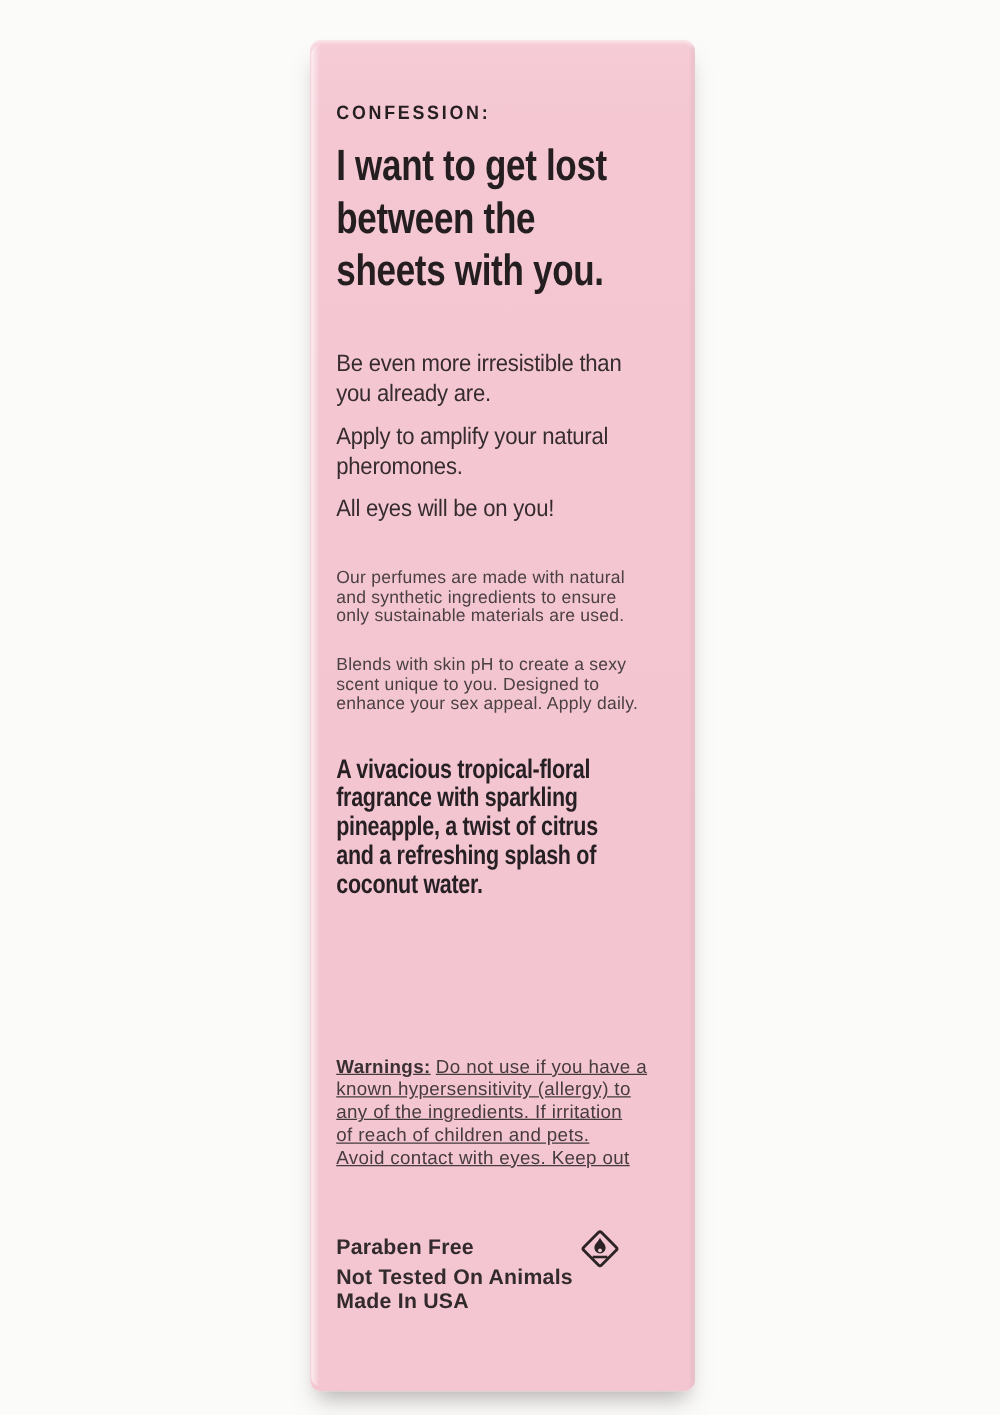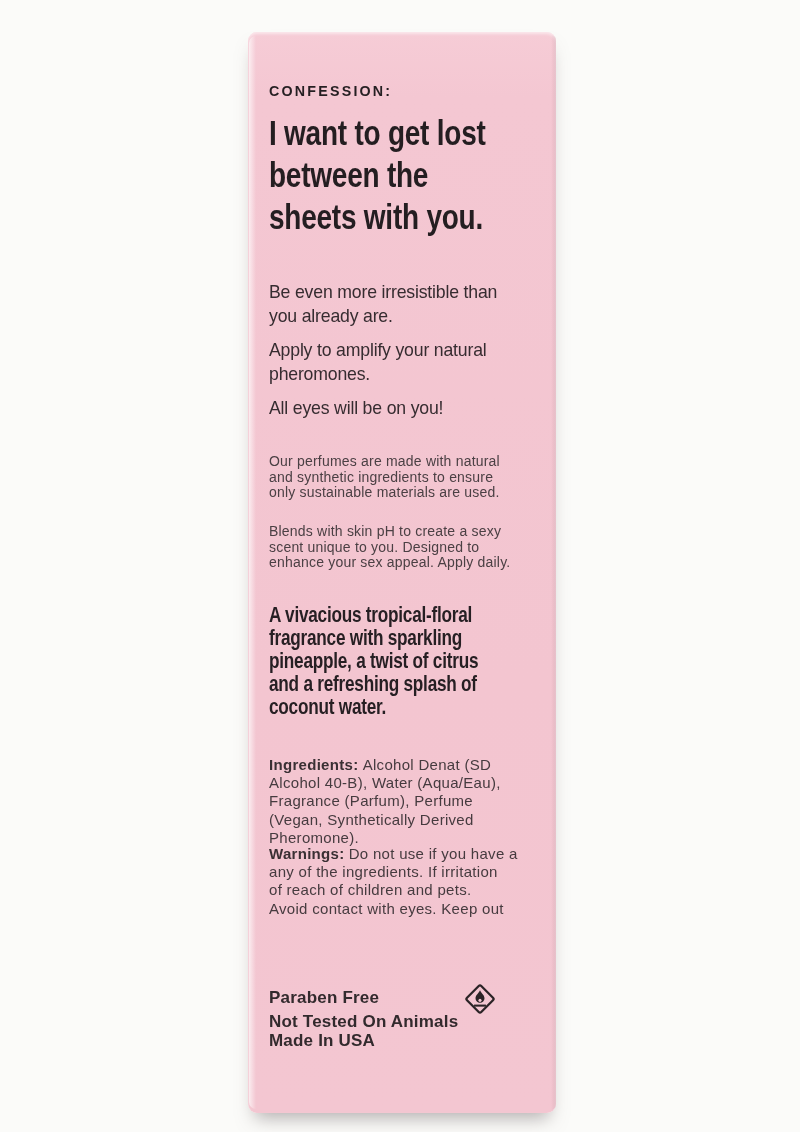--- a/index.html
+++ b/index.html
@@ -34,21 +34,21 @@
     top:50px;font-size:15.5px;font-weight:700;color:#251f22;
     letter-spacing:2.4px;transform:scaleX(.92);transform-origin:0 0;
   }
   .headline{top:80px;font-size:35px;line-height:42px;font-weight:700;color:#241e21;}
   .mid{font-size:19px;line-height:23.5px;color:#362c30;transform:scaleX(.93);transform-origin:0 0;letter-spacing:-.2px;}
   .p1{top:248px;} .p2{top:306px;} .p3{top:364px;}
   .fine{font-size:14px;line-height:15.7px;color:#4b4044;letter-spacing:.2px;}
   .p4{top:422px;} .p5{top:492px;}
   .scent{top:572px;font-size:21.5px;line-height:23px;font-weight:700;color:#261f23;}
   .legal{font-size:15px;line-height:18.2px;color:#463b3f;letter-spacing:.3px;}
-  .ing{top:724px;} .warn{top:813px;}
+  .ing{top:724px;} .warn{top:813px;text-decoration:underline;}
   .legal strong{color:#3a3034;margin-right:.28em;}
   .claims{top:956px;font-size:17px;line-height:19px;font-weight:700;color:#322a2d;letter-spacing:.2px;}
   .claims .gap{margin-bottom:5px;}
   .flame-badge{position:absolute;left:214px;top:949px;width:36px;height:36px;}
 </style>
 </head>
 <body>
 
 <div class="stage">
   <div class="panel">
@@ -85,30 +85,24 @@
     </div>
 
     <div class="blk scent condensed">
       <div>A vivacious tropical-floral</div>
       <div>fragrance with sparkling</div>
       <div>pineapple, a twist of citrus</div>
       <div>and a refreshing splash of</div>
       <div>coconut water.</div>
     </div>
 
-    <div class="blk legal ing">
-      <div><strong>Ingredients:</strong><span>Alcohol Denat (SD</span></div>
-      <div>Alcohol 40-B), Water (Aqua/Eau),</div>
-      <div>Fragrance (Parfum), Perfume</div>
-      <div>(Vegan, Synthetically Derived</div>
-      <div>Pheromone).</div>
-    </div>
 
     <div class="blk legal warn">
       <div><strong>Warnings:</strong><span>Do not use if you have a</span></div>
+      <div>known hypersensitivity (allergy) to</div>
       <div>any of the ingredients. If irritation</div>
       <div>of reach of children and pets.</div>
       <div>Avoid contact with eyes. Keep out</div>
     </div>
 
     <div class="blk claims">
       <div class="gap">Paraben Free</div>
       <div>Not Tested On Animals</div>
       <div>Made In USA</div>
     </div>

